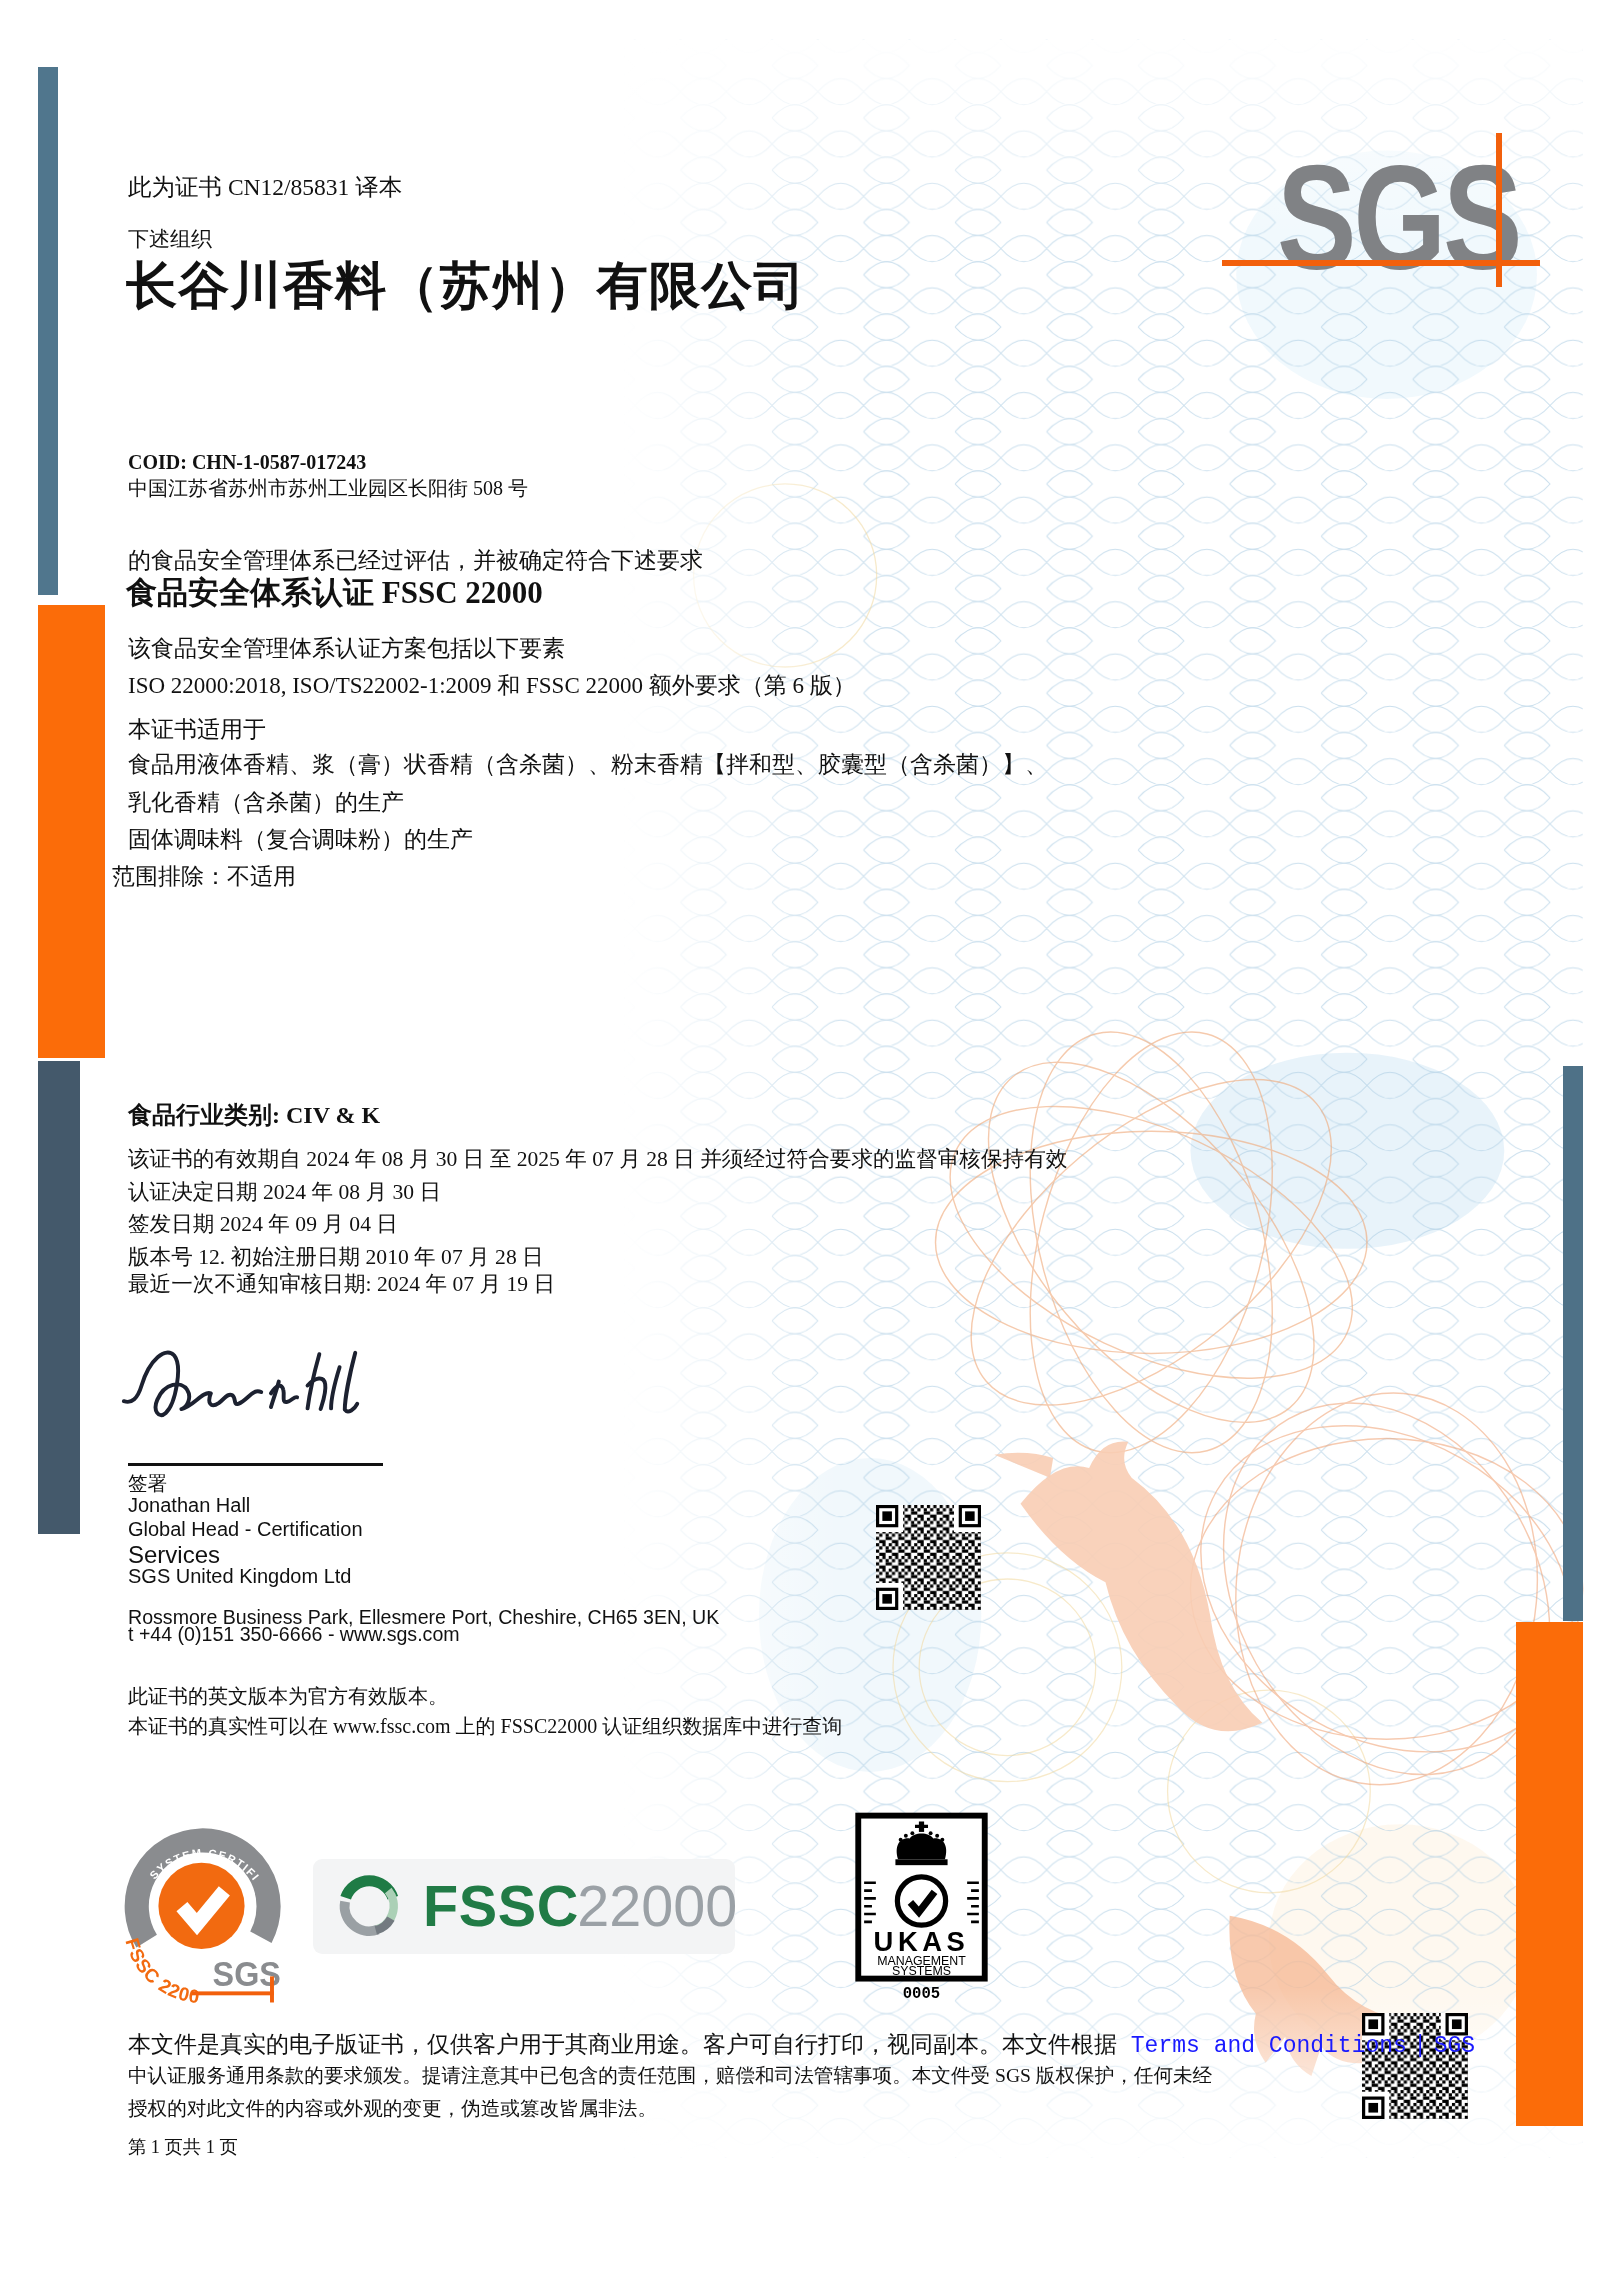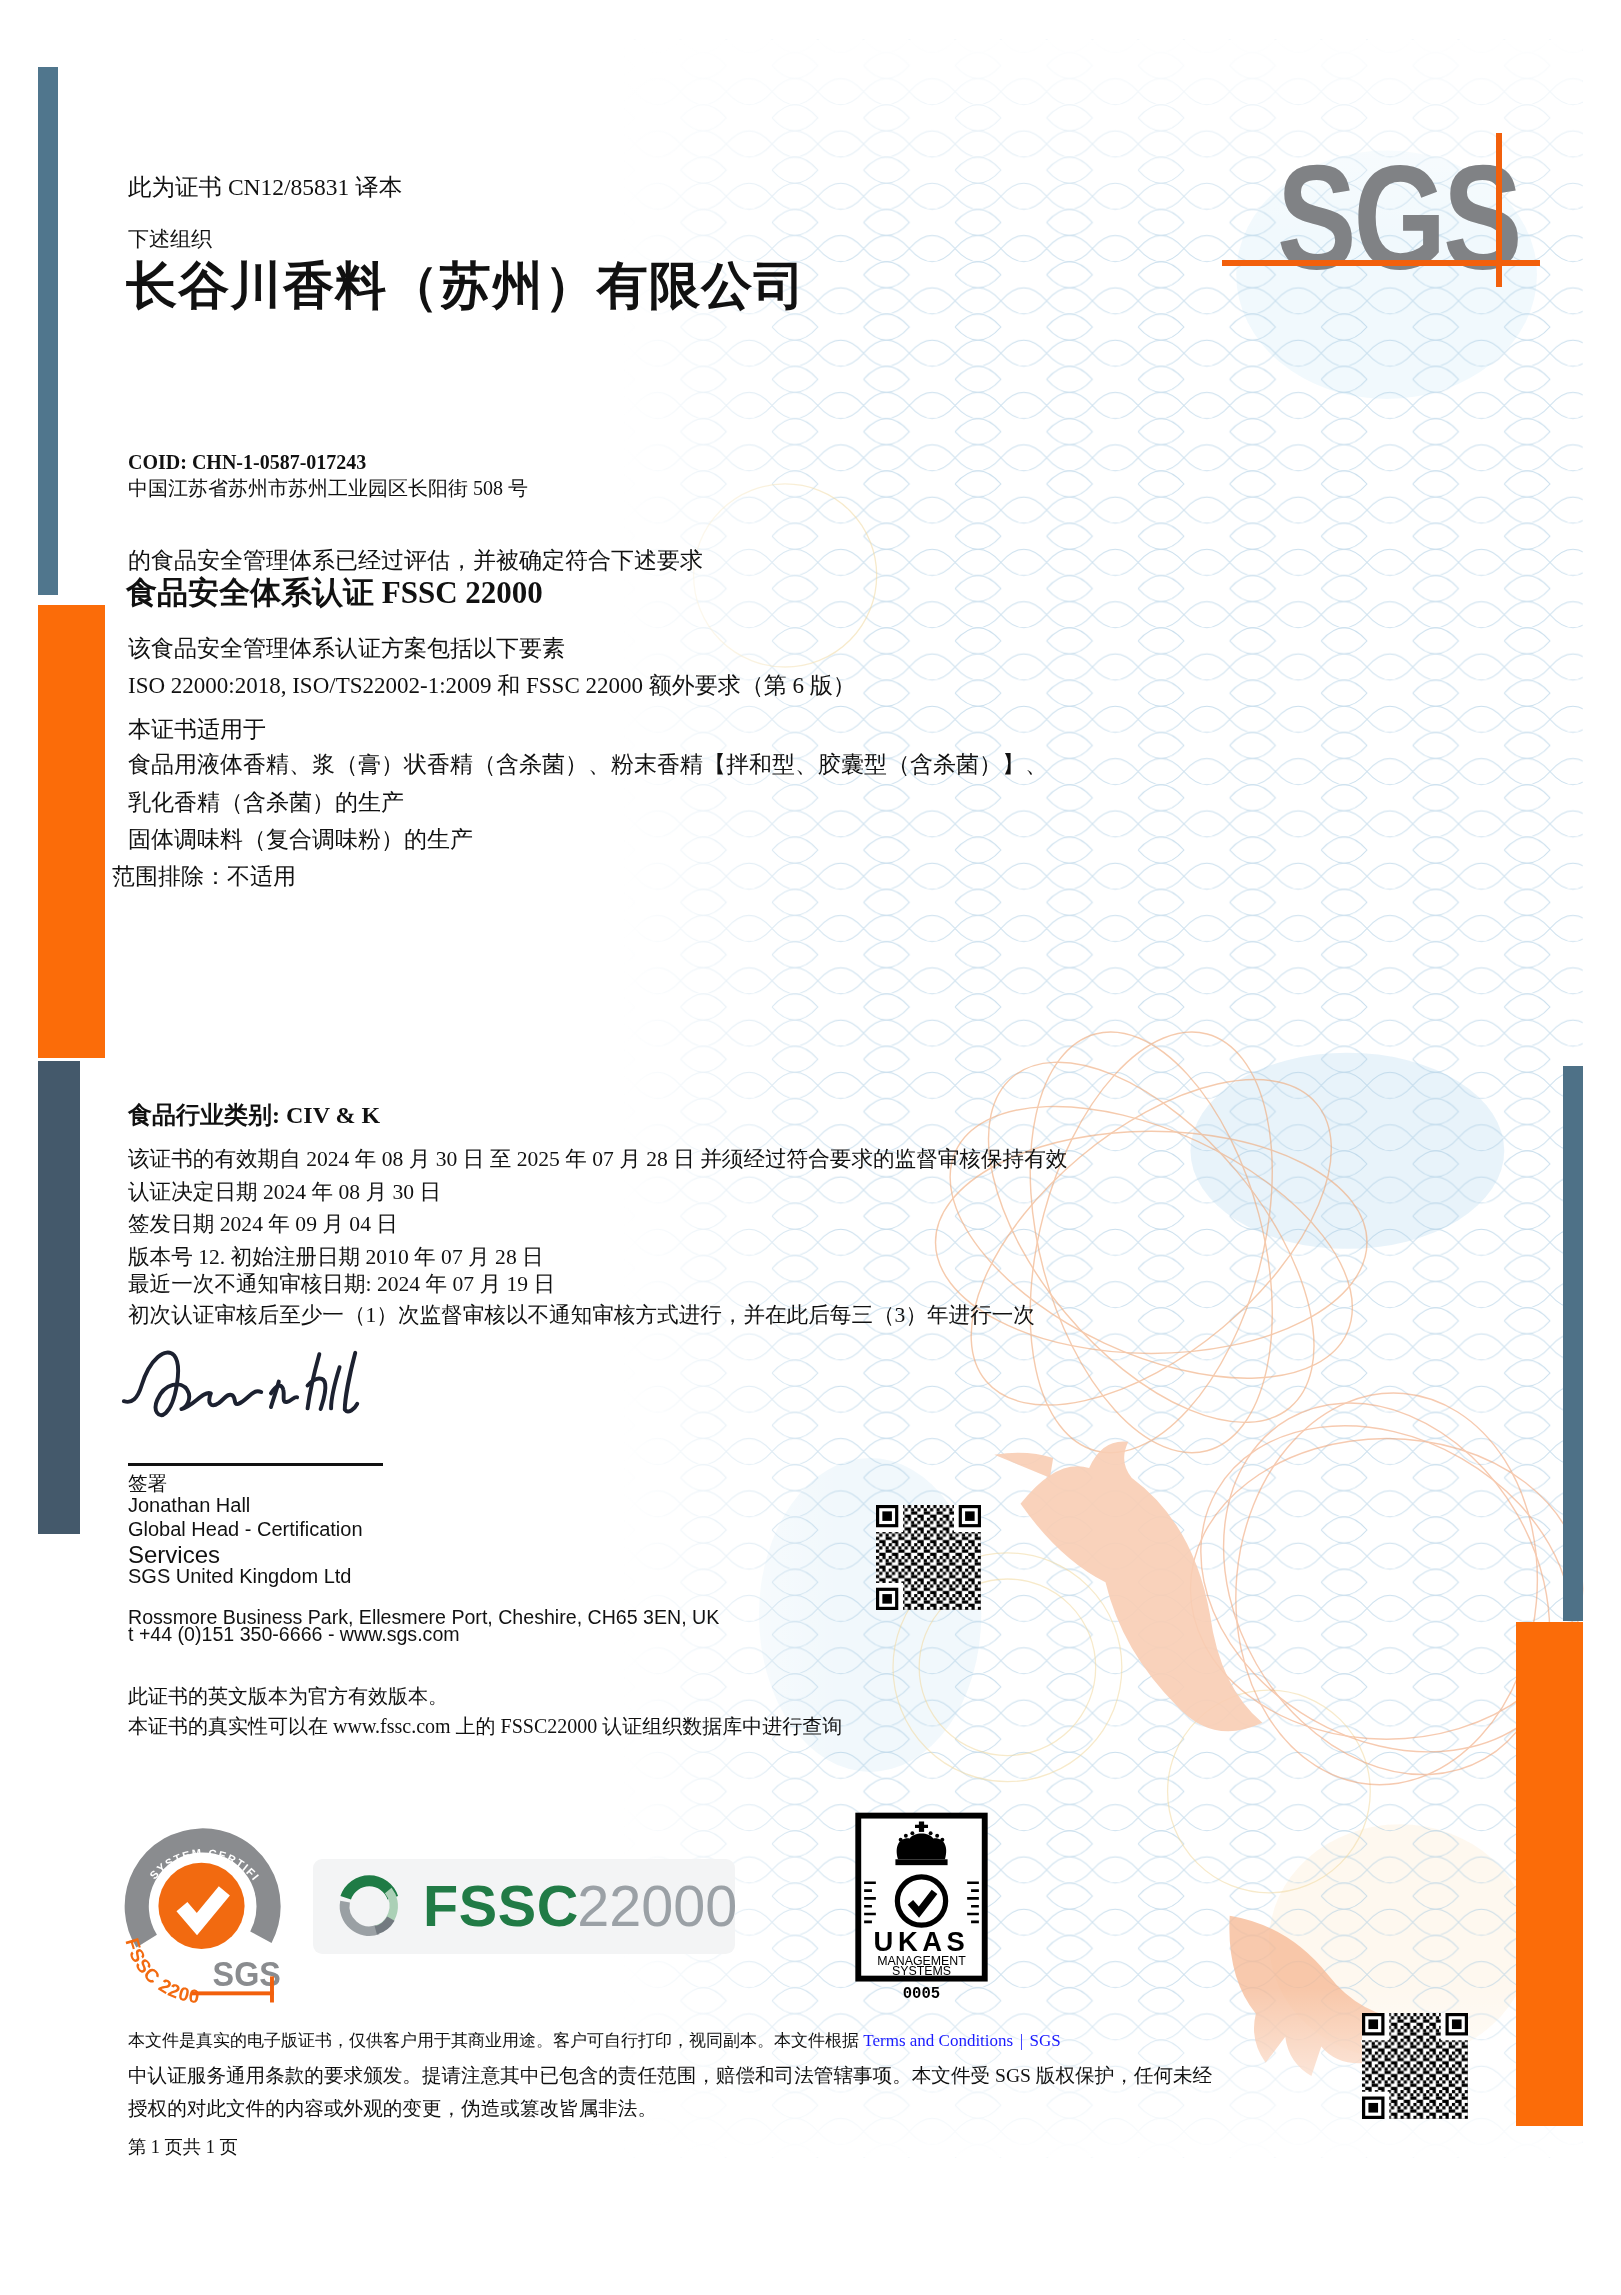--- a/index.html
+++ b/index.html
@@ -63,21 +63,21 @@
   .qr1{left:876px;top:1505px;width:105px;height:105px;z-index:2;}
   .qr2{left:1362px;top:2013px;width:106px;height:106px;z-index:2;}
 
   .t-note1{left:128px;top:1683px;font-size:20px;}
   .t-note2{left:128px;top:1713px;font-size:20px;}
 
   .badge-sgs{left:116px;top:1813px;z-index:2;}
   .logo-fssc{left:313px;top:1859px;z-index:2;}
   .logo-ukas{left:855px;top:1812px;z-index:2;}
 
-  .t-f1{left:128px;top:2029px;font-size:17px;}
+  .t-f1{left:128px;top:2029px;font-size:23px;font-family:Liberation Mono, monospace;}
   .t-f2{left:128px;top:2062px;font-size:19.6px;}
   .t-f3{left:128px;top:2095px;font-size:19.6px;}
   .t-page{left:128px;top:2134px;font-size:18.3px;}
   a.doclink{color:#1a1aff;text-decoration:none;}
   .linksep{color:#1a1aff;padding:0 6.5px;}
 
   .decor{left:589px;top:13px;z-index:0;}
 </style>
 </head>
 <body>
@@ -171,21 +171,20 @@
   <div class="abs z2 cjk nowrap t-scope2">乳化香精（含杀菌）的生产</div>
   <div class="abs z2 cjk nowrap t-scope3">固体调味料（复合调味粉）的生产</div>
   <div class="abs z2 cjk nowrap t-excl">范围排除：不适用</div>
 
   <div class="abs z2 cjk nowrap t-industry">食品行业类别: CIV &amp; K</div>
   <div class="abs z2 cjk nowrap t-validity">该证书的有效期自 2024 年 08 月 30 日 至 2025 年 07 月 28 日 并须经过符合要求的监督审核保持有效</div>
   <div class="abs z2 cjk nowrap t-decision">认证决定日期 2024 年 08 月 30 日</div>
   <div class="abs z2 cjk nowrap t-issue">签发日期 2024 年 09 月 04 日</div>
   <div class="abs z2 cjk nowrap t-version">版本号 12. 初始注册日期 2010 年 07 月 28 日</div>
   <div class="abs z2 cjk nowrap t-unann">最近一次不通知审核日期: 2024 年 07 月 19 日</div>
-  <div class="abs z2 cjk nowrap t-surv">初次认证审核后至少一（1）次监督审核以不通知审核方式进行，并在此后每三（3）年进行一次</div>
 
   <svg class="abs sig-img" width="281" height="108" viewBox="0 0 430 165">
     <g fill="none" stroke="#1c2130" stroke-width="6" stroke-linecap="round" stroke-linejoin="round">
       <path d="M6,92 C18,96 27,88 33,68 C45,28 70,8 83,22 C96,38 85,96 70,110 C59,120 50,106 57,90 C68,64 94,60 103,75 C110,86 103,102 94,104 C114,99 126,76 139,80 C133,95 139,103 151,95 C160,88 165,79 172,83 C178,87 173,98 181,96 C196,90 203,72 216,78"></path>
       <path d="M243,62 C238,80 233,94 231,101"></path>
       <path d="M231,80 C239,67 248,64 250,75 C252,84 247,95 256,93 C263,91 267,84 271,86"></path>
       <path d="M305,20 C296,52 289,88 287,103"></path>
       <path d="M287,68 C299,55 312,53 314,66 C316,79 309,97 307,104"></path>
       <path d="M336,40 C328,66 323,91 323,103"></path>
       <path d="M360,18 C351,52 344,90 344,105 C349,112 359,104 363,96"></path>

